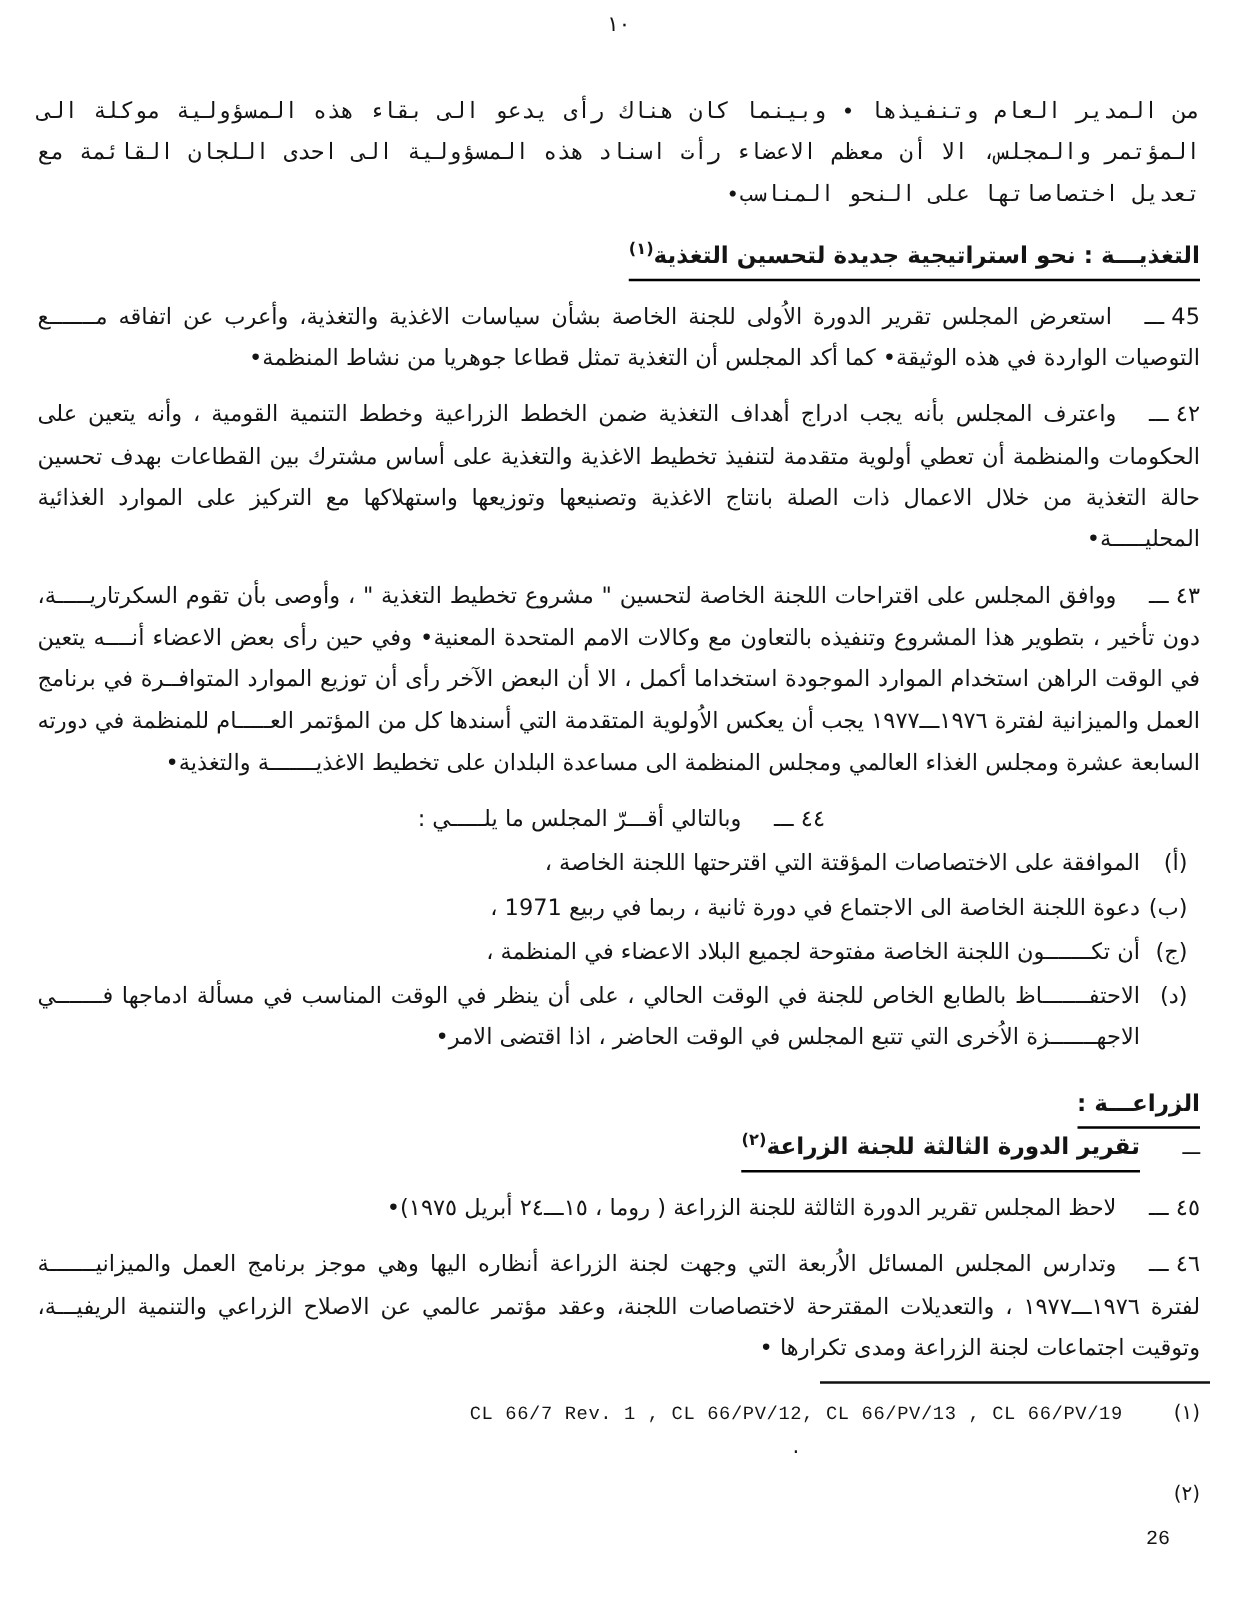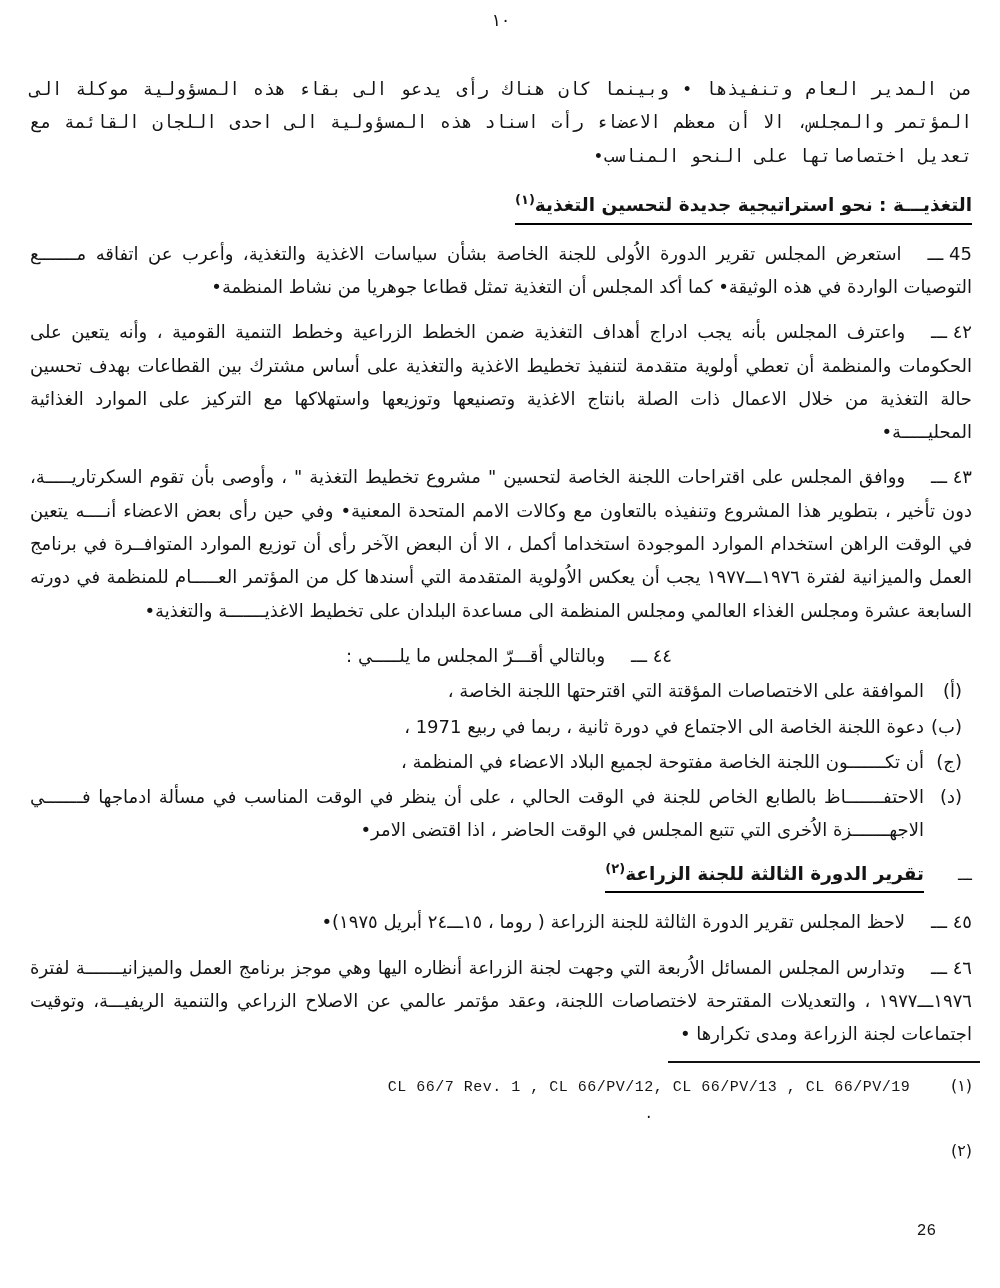--- a/index.html
+++ b/index.html
@@ -7,21 +7,21 @@
     width:1000px;height:1288px;
     background:#ffffff;
     color:#141414;
     font-family:"DejaVu Sans",sans-serif;
     position:relative;
     overflow:hidden;
   }
   .page{
     box-sizing:border-box;
     width:1000px;height:1288px;
-    padding:10px 28px 0 30px;
+    padding:10px 40px 0 30px;
     position:relative;
   }
   .top-num{
     text-align:center;
     font-size:17px;
     letter-spacing:2px;
   }
   .rtl{direction:rtl;}
   .body-text{
     font-size:18px;
@@ -65,21 +65,21 @@
   .item-marker{
     flex:0 0 38px;
     white-space:nowrap;
   }
   .item-text{flex:1;}
   .u-word{
     text-underline-offset:4px;
     text-decoration-thickness:2px;
   }
   .agri-heading-line{margin-top:22px;}
-  .subheading-line{margin-top:12px;}
+  .subheading-line{}
   .sub-dash{
     display:inline-block;
     margin-left:34px;
   }
   .fn-sep{
     border:none;
     border-top:2px solid #111;
     width:312px;
     margin:10px -8px 0 auto;
   }
@@ -159,20 +159,23 @@
     <div class="item">
       <span class="item-marker">(ج)</span>
       <span class="item-text">أن تكـــــــون اللجنة الخاصة مفتوحة لجميع البلاد الاعضاء في المنظمة ،</span>
     </div>
     <div class="item">
       <span class="item-marker">(د)</span>
       <span class="item-text">الاحتفـــــــاظ بالطابع الخاص للجنة في الوقت الحالي ، على أن ينظر في الوقت المناسب في مسألة ادماجها فـــــــي الاجهـــــــزة الاُخرى التي تتبع المجلس في الوقت الحاضر ، اذا اقتضى الامر•</span>
     </div>
   </div>
 
+  <div class="rtl agri-heading-line">
+    <span class="heading">الزراعـــة :</span>
+  </div>
 
   <div class="rtl subheading-line">
     <span class="sub-dash">ـــ</span><span class="heading"><span>تقرير الدورة الثالثة للجنة الزراعة</span><span class="ref-sup">(٢)</span></span>
   </div>
 
   <div class="rtl body-text para">
     <span class="pnum">٤٥ ـــ</span><span>لاحظ المجلس تقرير الدورة الثالثة للجنة الزراعة ( روما ، ١٥ـــ٢٤ أبريل ١٩٧٥)•</span>
   </div>
 
   <div class="rtl body-text para">

